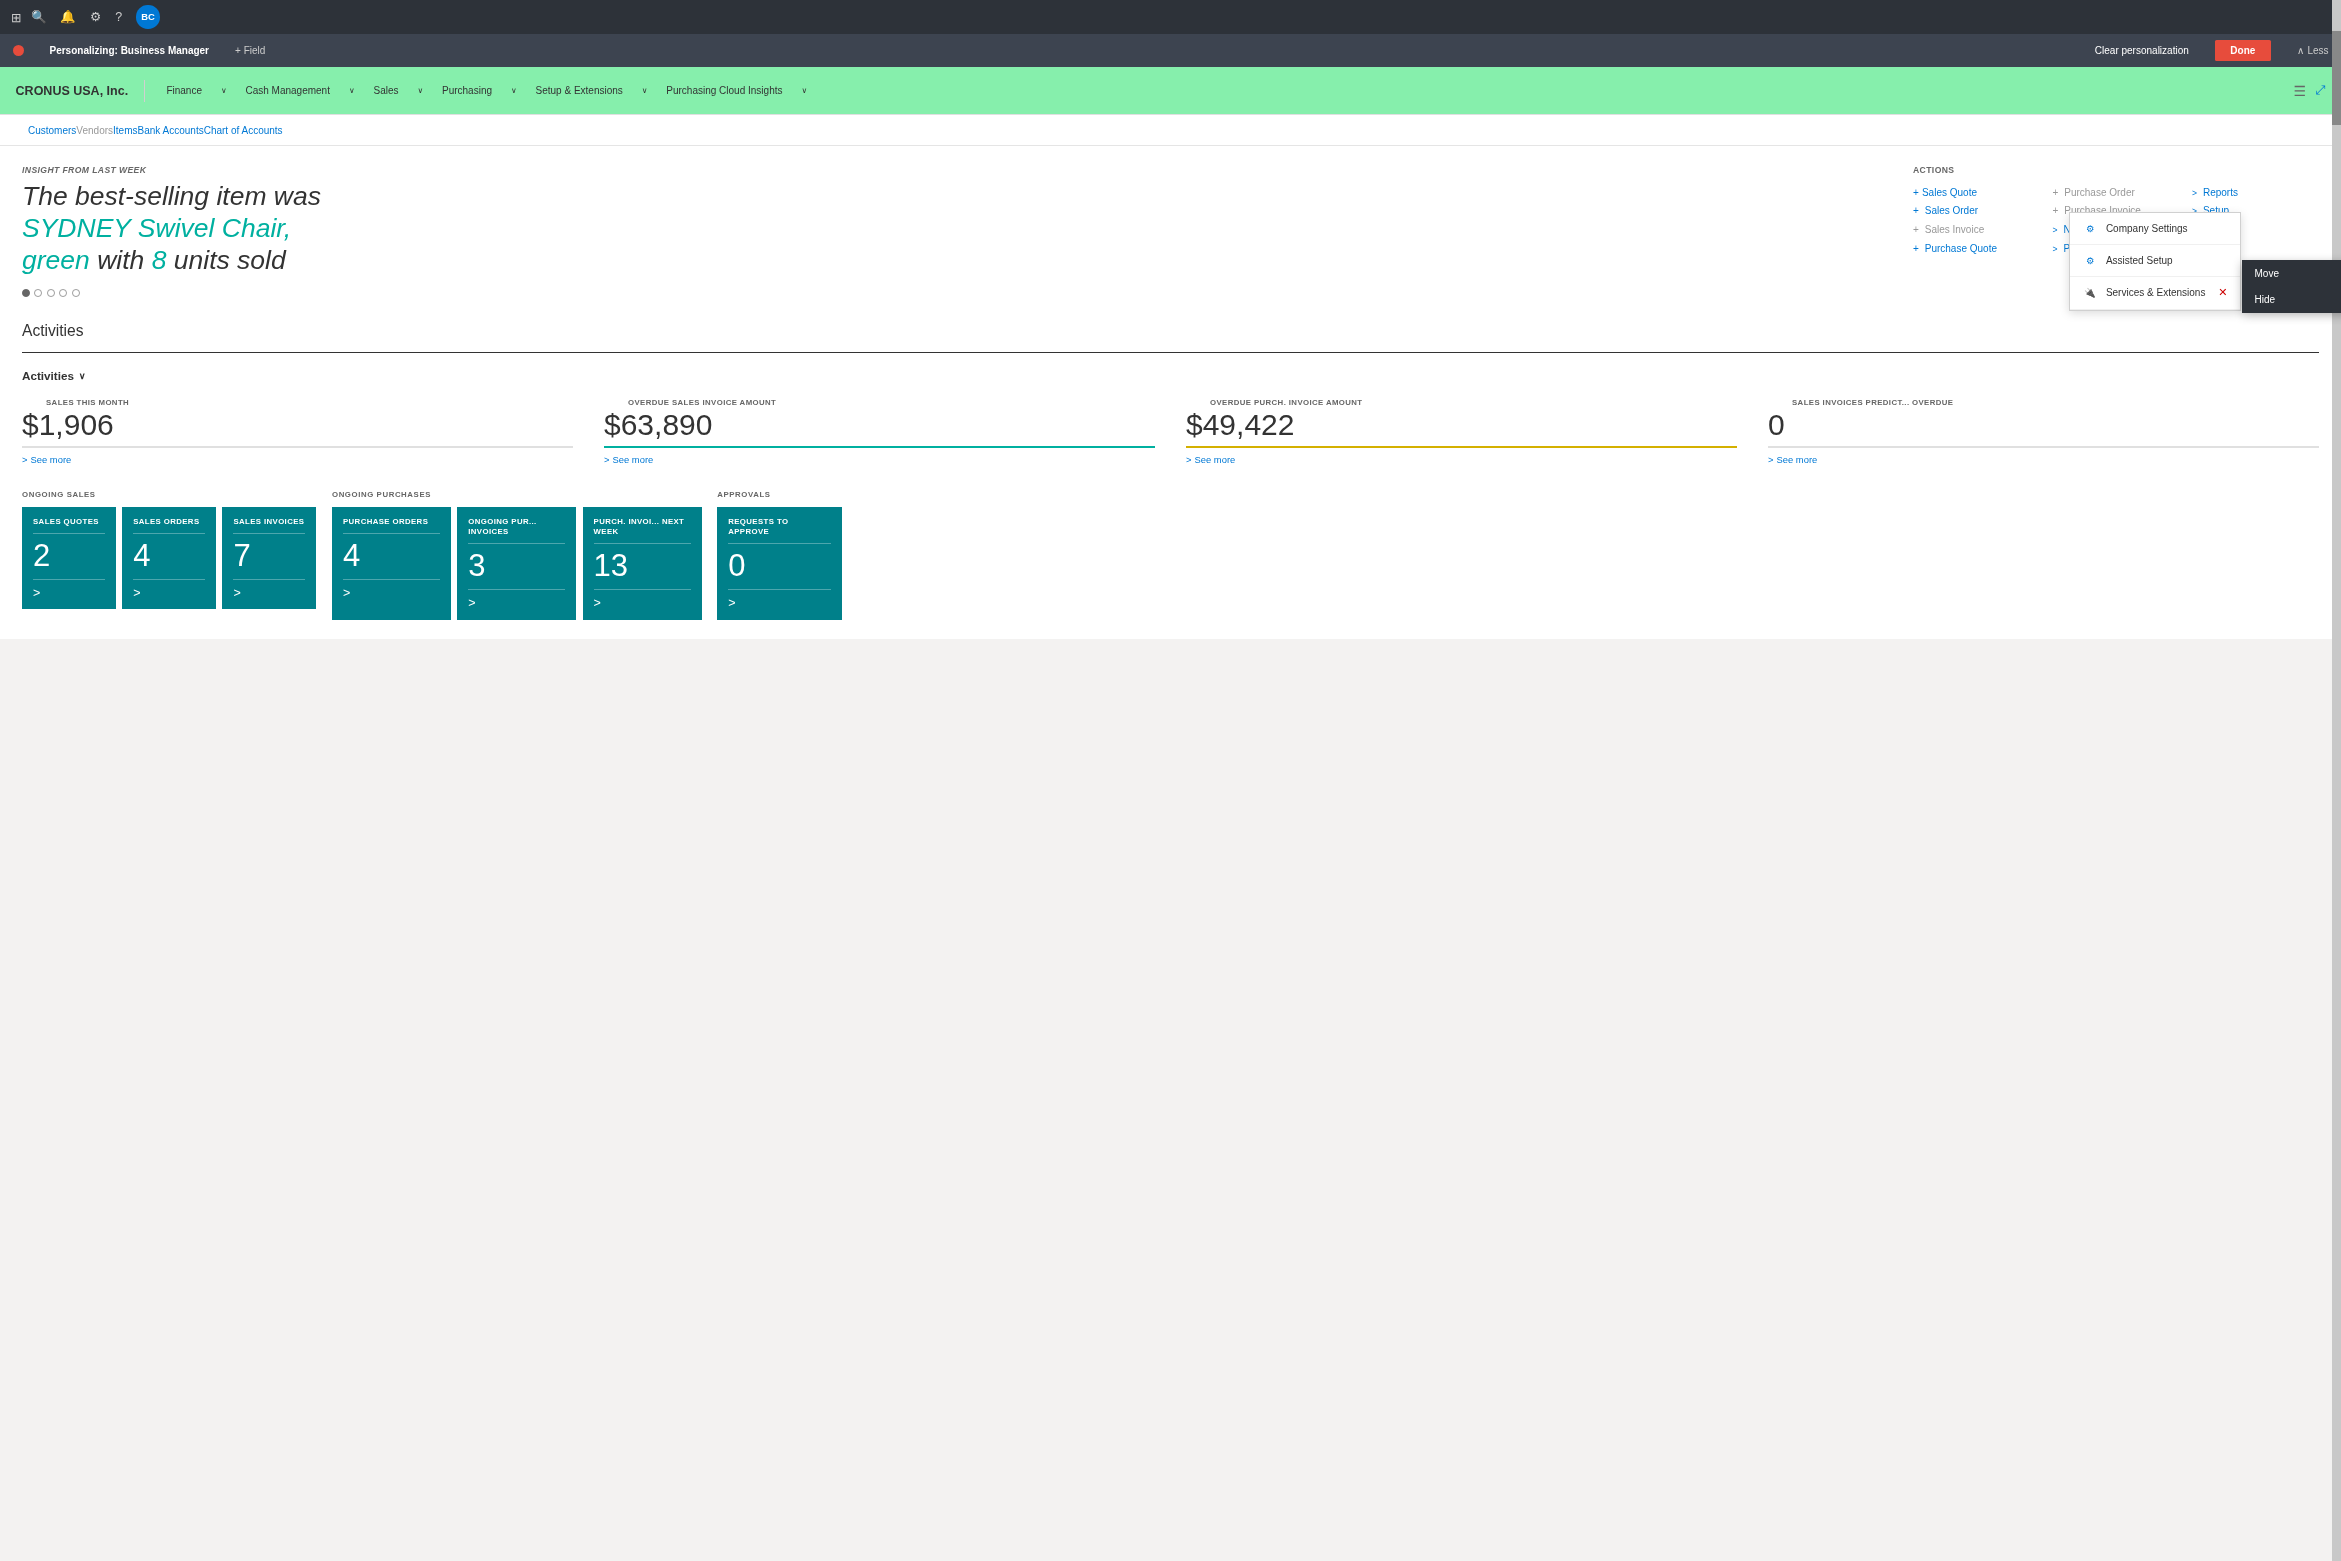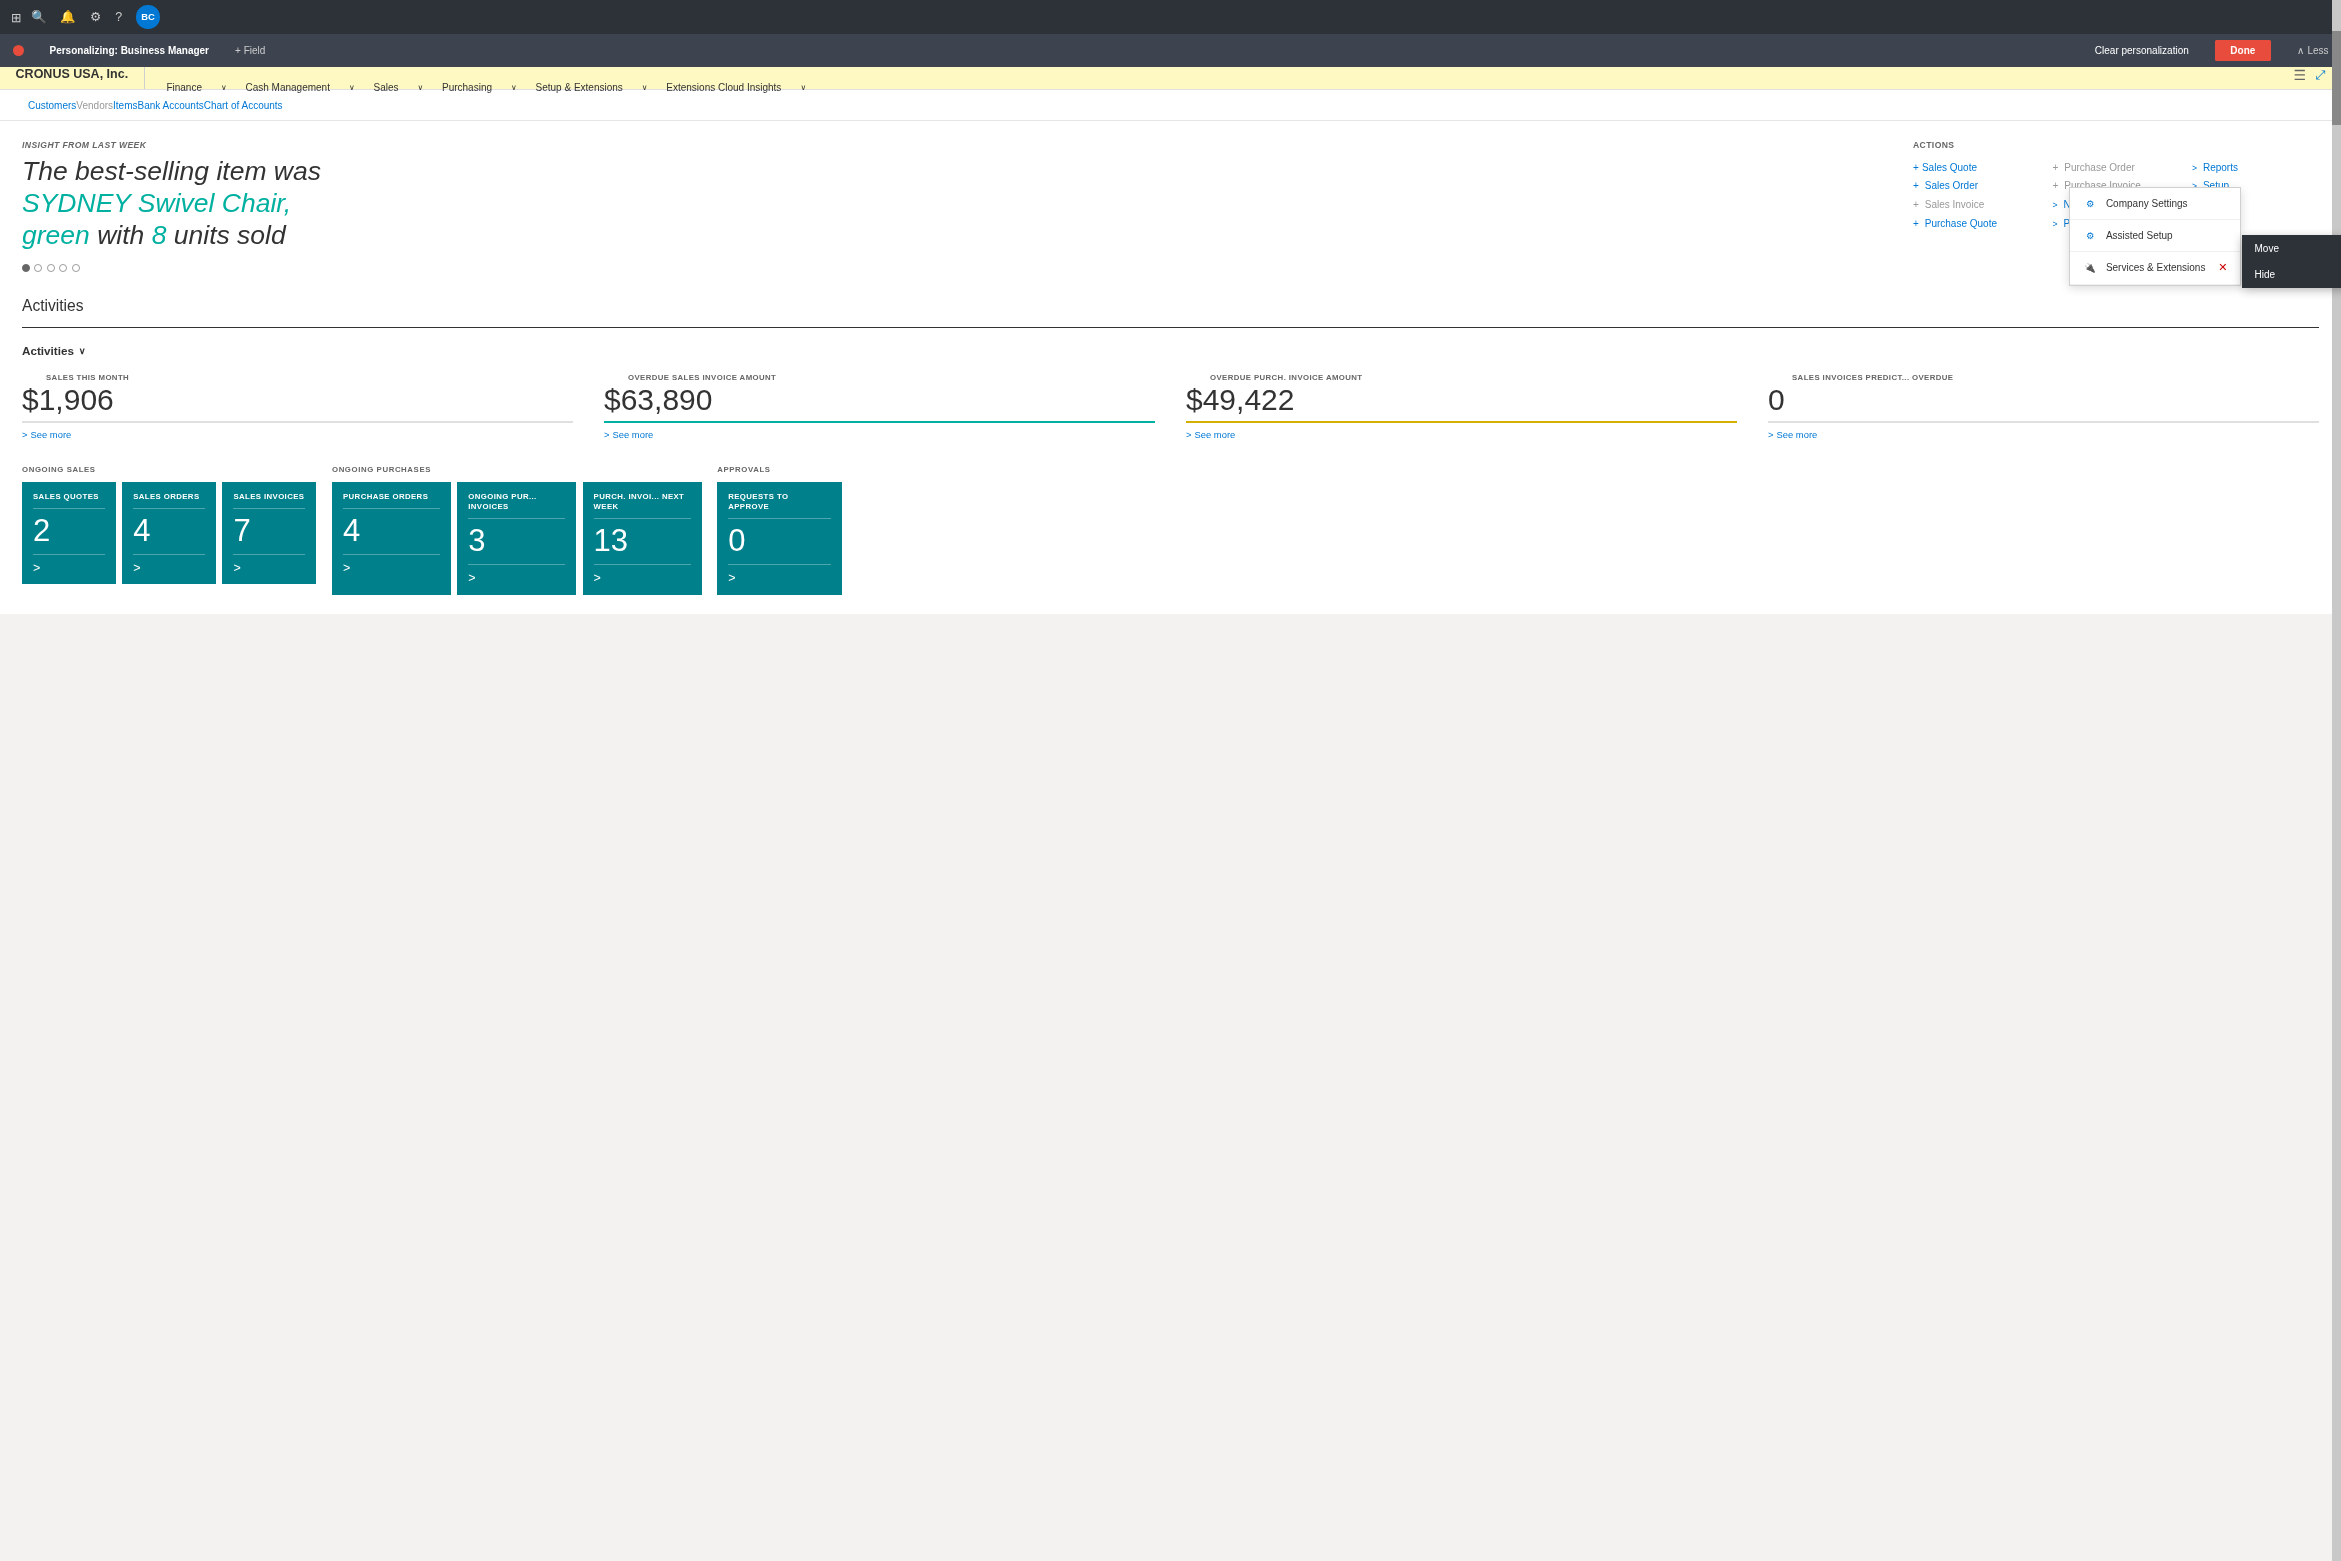--- a/index.html
+++ b/index.html
@@ -53,26 +53,26 @@
       font-size: 10px; font-weight: 600; cursor: pointer;
       border-radius: 1.6px;
     }
     .less-btn {
       color: #ccc; font-size: 10px; cursor: pointer;
       display: flex; align-items: center; gap: 3.1px;
     }
 
     
     .main-nav {
-      background: #fef9c3;
+      background: #86efac;
       border-bottom: 0.8px solid #e0e0e0;
       padding: 0 15.6px;
       display: flex;
-      align-items: flex-start;
-      height: 23px;
+      align-items: center;
+      height: 48px;
       gap: 0;
     }
     .company-name { font-size: 12.5px; font-weight: 700; color: #333; margin-right: 15.6px; white-space: nowrap; }
     .nav-divider { width: 0.8px; height: 22px; background: #d0d0d0; margin-right: 12.5px; }
     .nav-menu { display: flex; gap: 0; flex: 1; }
     .nav-item {
       padding: 0 9.4px; height: 41px; display: flex; align-items: center;
       font-size: 10px; color: #333; cursor: pointer; gap: 19px;
       border-bottom: 1.6px solid transparent;
     }
@@ -261,21 +261,21 @@
     </div>
     <div class="nav-item">
       <span>Purchasing</span>
         <span class="chevron">∨</span>
     </div>
     <div class="nav-item">
       <span>Setup &amp; Extensions</span>
         <span class="chevron">∨</span>
     </div>
     <div class="nav-item">
-      <span>Extensions Cloud Insights</span>
+      <span>Purchasing Cloud Insights</span>
         <span class="chevron">∨</span>
     </div>
   </nav>
   <div class="nav-right">
     <span class="hamburger">☰</span>
     <span class="expand-icon">⤢</span>
   </div>
 </div>
 
 <div class="sub-nav">

